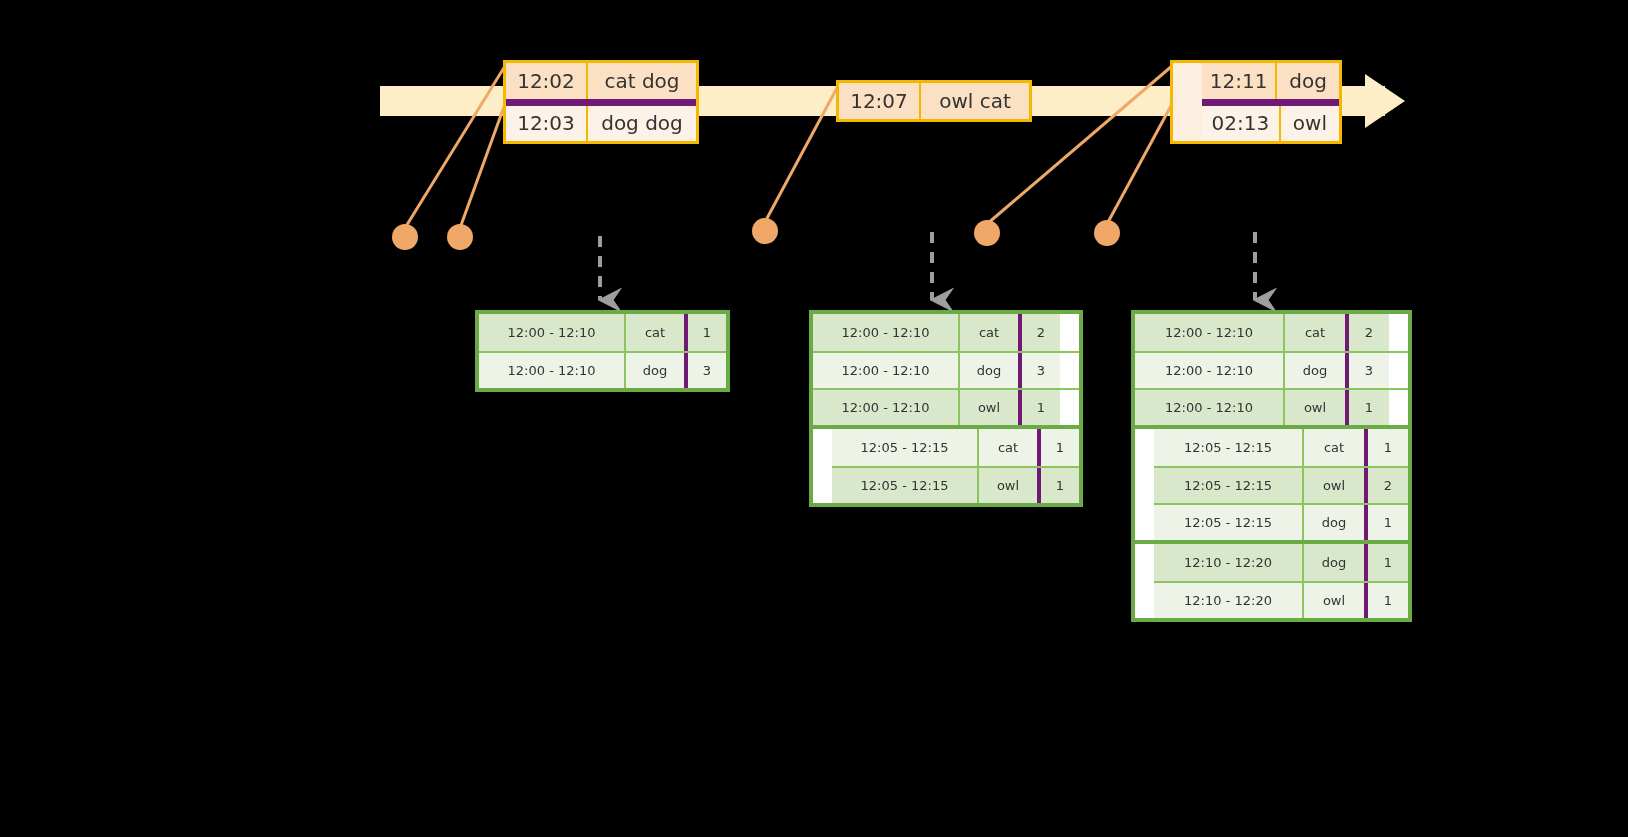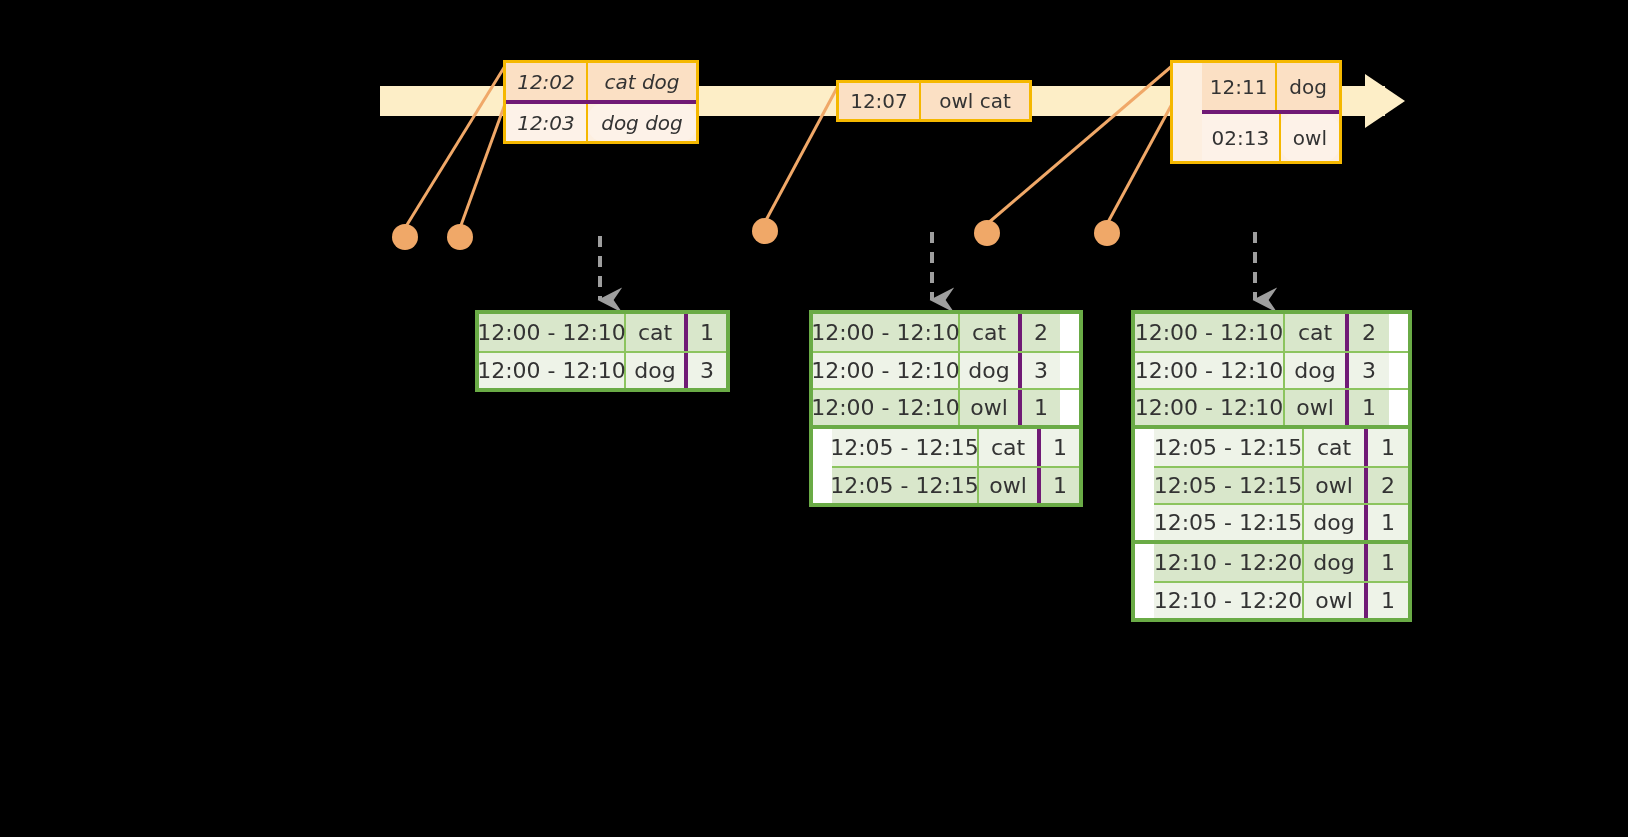--- a/index.html
+++ b/index.html
@@ -46,21 +46,21 @@
     display: flex;
     flex-direction: column;
     background: #fdefe0;
   }
   .event-row {
     display: flex;
     flex: 1 1 auto;
     box-sizing: border-box;
   }
   .event-row + .event-row {
-    border-top: 4px solid #701a75;
+    border-top: 7px solid #701a75;
   }
   .event-row.shade-a .ev-time { background: #fbe0c4; }
   .event-row.shade-a .ev-text { background: #fbe0c4; }
   .event-row.shade-b .ev-time { background: #fdf2e8; }
   .event-row.shade-b .ev-text { background: #fdf2e8; border-radius: 14px; }
 
   .ev-time, .ev-text {
     display: flex;
     align-items: center;
     justify-content: center;
@@ -106,21 +106,21 @@
   .rt-row + .rt-row {
     border-top: 2px solid #8cc45f;
   }
   .rt-row.dark .cell { background: #d9e7cb; }
   .rt-row.light .cell { background: #eef3e8; }
   .cell {
     display: flex;
     align-items: center;
     justify-content: center;
     color: #333333;
-    font-size: 22px;
+    font-size: 13px;
     box-sizing: border-box;
     white-space: nowrap;
   }
   .c-window { width: 147px; border-right: 2px solid #8cc45f; }
   .c-word   { width: 62px;  border-right: 4px solid #701a75; }
   .c-count  { width: 38px; }
 
   .result-table.wide .c-window { width: 150px; }
   .result-table.wide .c-word   { width: 64px; }
   .result-table.wide .c-count  { width: 40px; }
@@ -163,39 +163,39 @@
   </svg>
 
   <div id="dot-layer">
       <div class="dot" style="left: 392px; top: 224px; background: rgb(240, 168, 104);"></div>
       <div class="dot" style="left: 447px; top: 224px; background: rgb(240, 168, 104);"></div>
       <div class="dot" style="left: 752px; top: 218px; background: rgb(240, 168, 104);"></div>
       <div class="dot" style="left: 974px; top: 220px; background: rgb(240, 168, 104);"></div>
       <div class="dot" style="left: 1094px; top: 220px; background: rgb(240, 168, 104);"></div>
     </div>
 
-  <div class="event-box" style="left:503px; top:60px; width:196px; height:84px;font-style:italic;">
+  <div class="event-box" style="left:503px; top:60px; width:196px; height:84px;">
     <div class="event-row shade-a">
       <span class="ev-time">12:02</span>
       <span class="ev-text">cat dog</span>
     </div>
     <div class="event-row shade-b">
       <span class="ev-time">12:03</span>
       <span class="ev-text">dog dog</span>
     </div>
   </div>
 
   <div class="event-box" style="left:836px; top:80px; width:196px; height:42px;">
     <div class="event-row shade-a">
       <span class="ev-time">12:07</span>
       <span class="ev-text">owl cat</span>
     </div>
   </div>
 
-  <div class="event-box" style="left:1170px; top:60px; width:172px; height:104px;padding-left:29px;">
+  <div class="event-box" style="left:1170px; top:60px; width:172px; height:84px;padding-left:29px;">
     <div class="event-row shade-a">
       <span class="ev-time">12:11</span>
       <span class="ev-text">dog</span>
     </div>
     <div class="event-row shade-b">
       <span class="ev-time">02:13</span>
       <span class="ev-text">owl</span>
     </div>
   </div>
 

